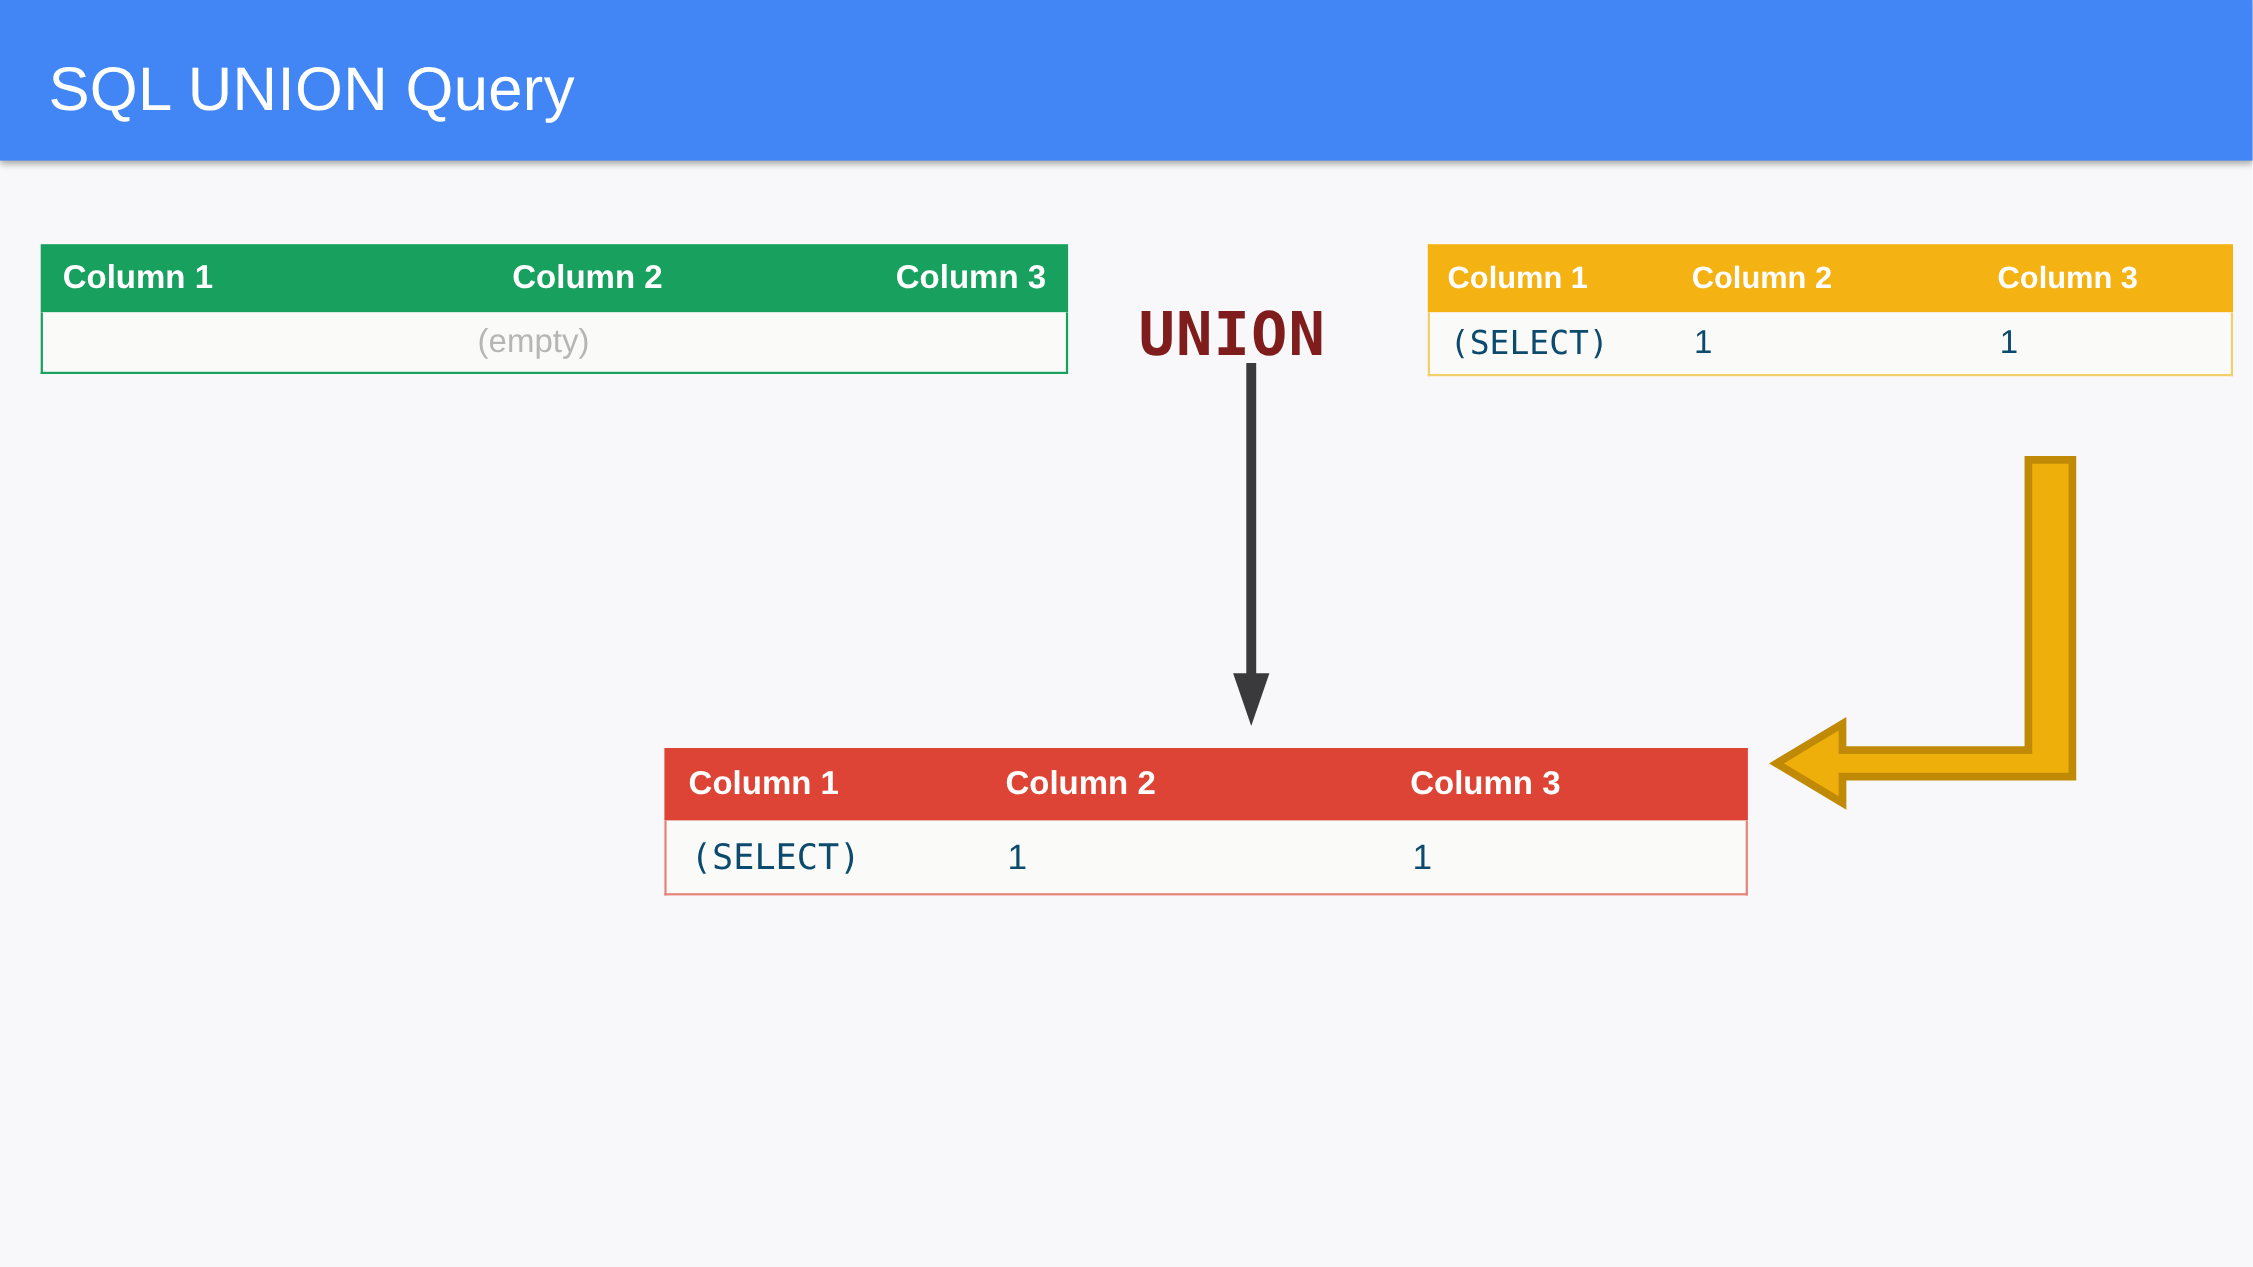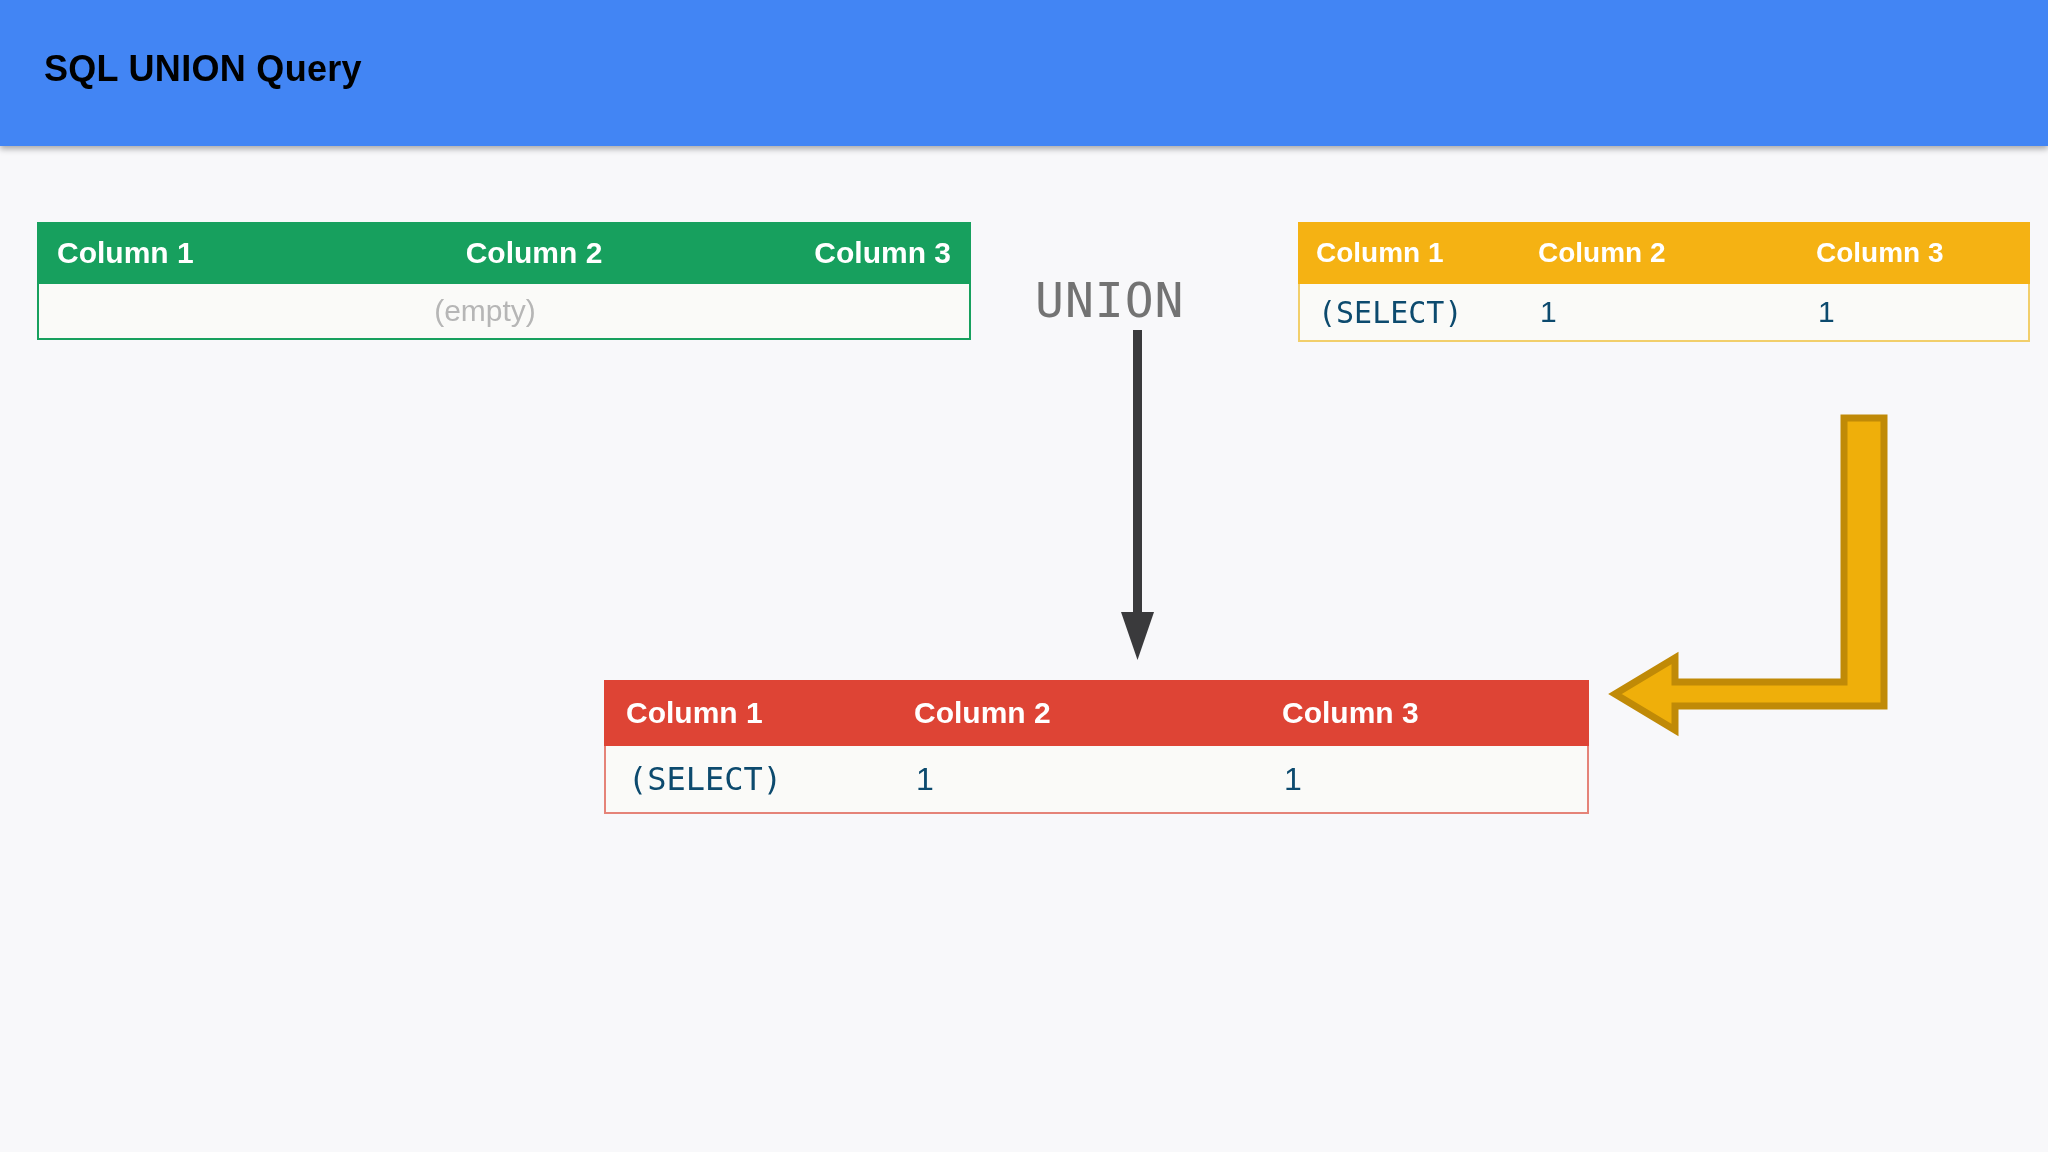--- a/index.html
+++ b/index.html
@@ -23,23 +23,23 @@
     width: 2048px;
     height: 146px;
     background: #4285F4;
     box-shadow: 0 3px 6px rgba(0,0,0,0.32);
     z-index: 5;
   }
   #app-header-title {
     position: absolute;
     left: 44px;
     top: 48px;
-    font-size: 36px;
-    font-weight: 700;
-    color: #000000;
+    font-size: 56px;
+    font-weight: 400;
+    color: #ffffff;
     letter-spacing: 0.3px;
     white-space: nowrap;
   }
 
   
   .tbl {
     position: absolute;
     box-sizing: border-box;
     padding-left: 16px;
   }
@@ -145,23 +145,23 @@
     padding: 0 22px;
   }
   #table-red .tbl-body .cell { font-size: 32px; }
 
   
   #union-label {
     position: absolute;
     left: 1035px;
     top: 272px;
     font-family: "DejaVu Sans Mono", "Liberation Mono", monospace;
-    font-size: 48px;
-    font-weight: normal;
-    color: #737373;
+    font-size: 55px;
+    font-weight: bold;
+    color: #7f1d1d;
     letter-spacing: 1px;
     white-space: nowrap;
   }
 
   
   .arrow-svg {
     position: absolute;
     overflow: visible;
   }
   #arrow-down-svg { left: 1100px; top: 330px; }

